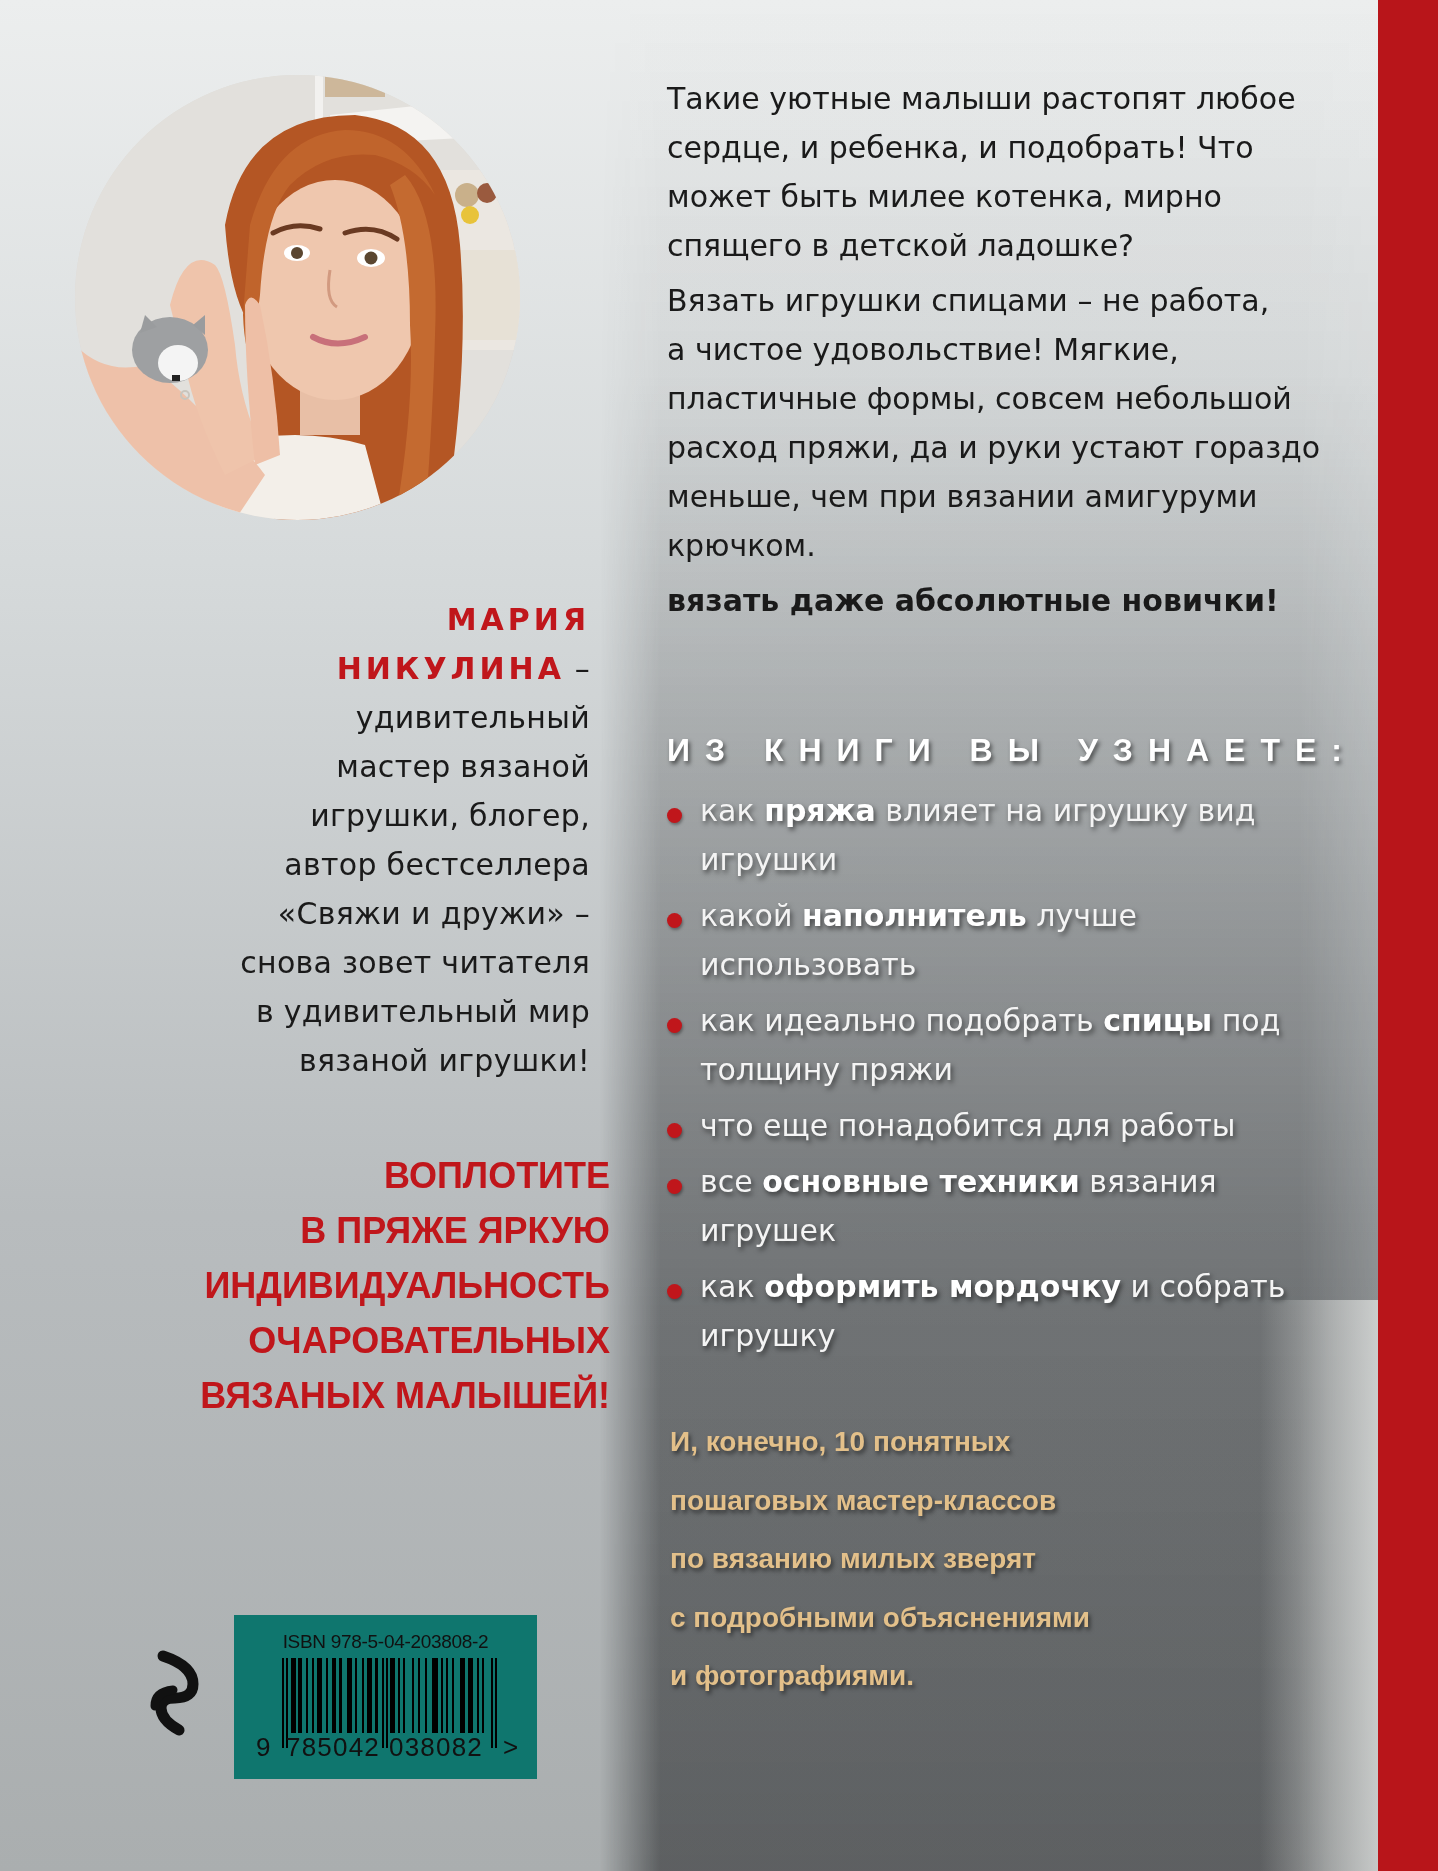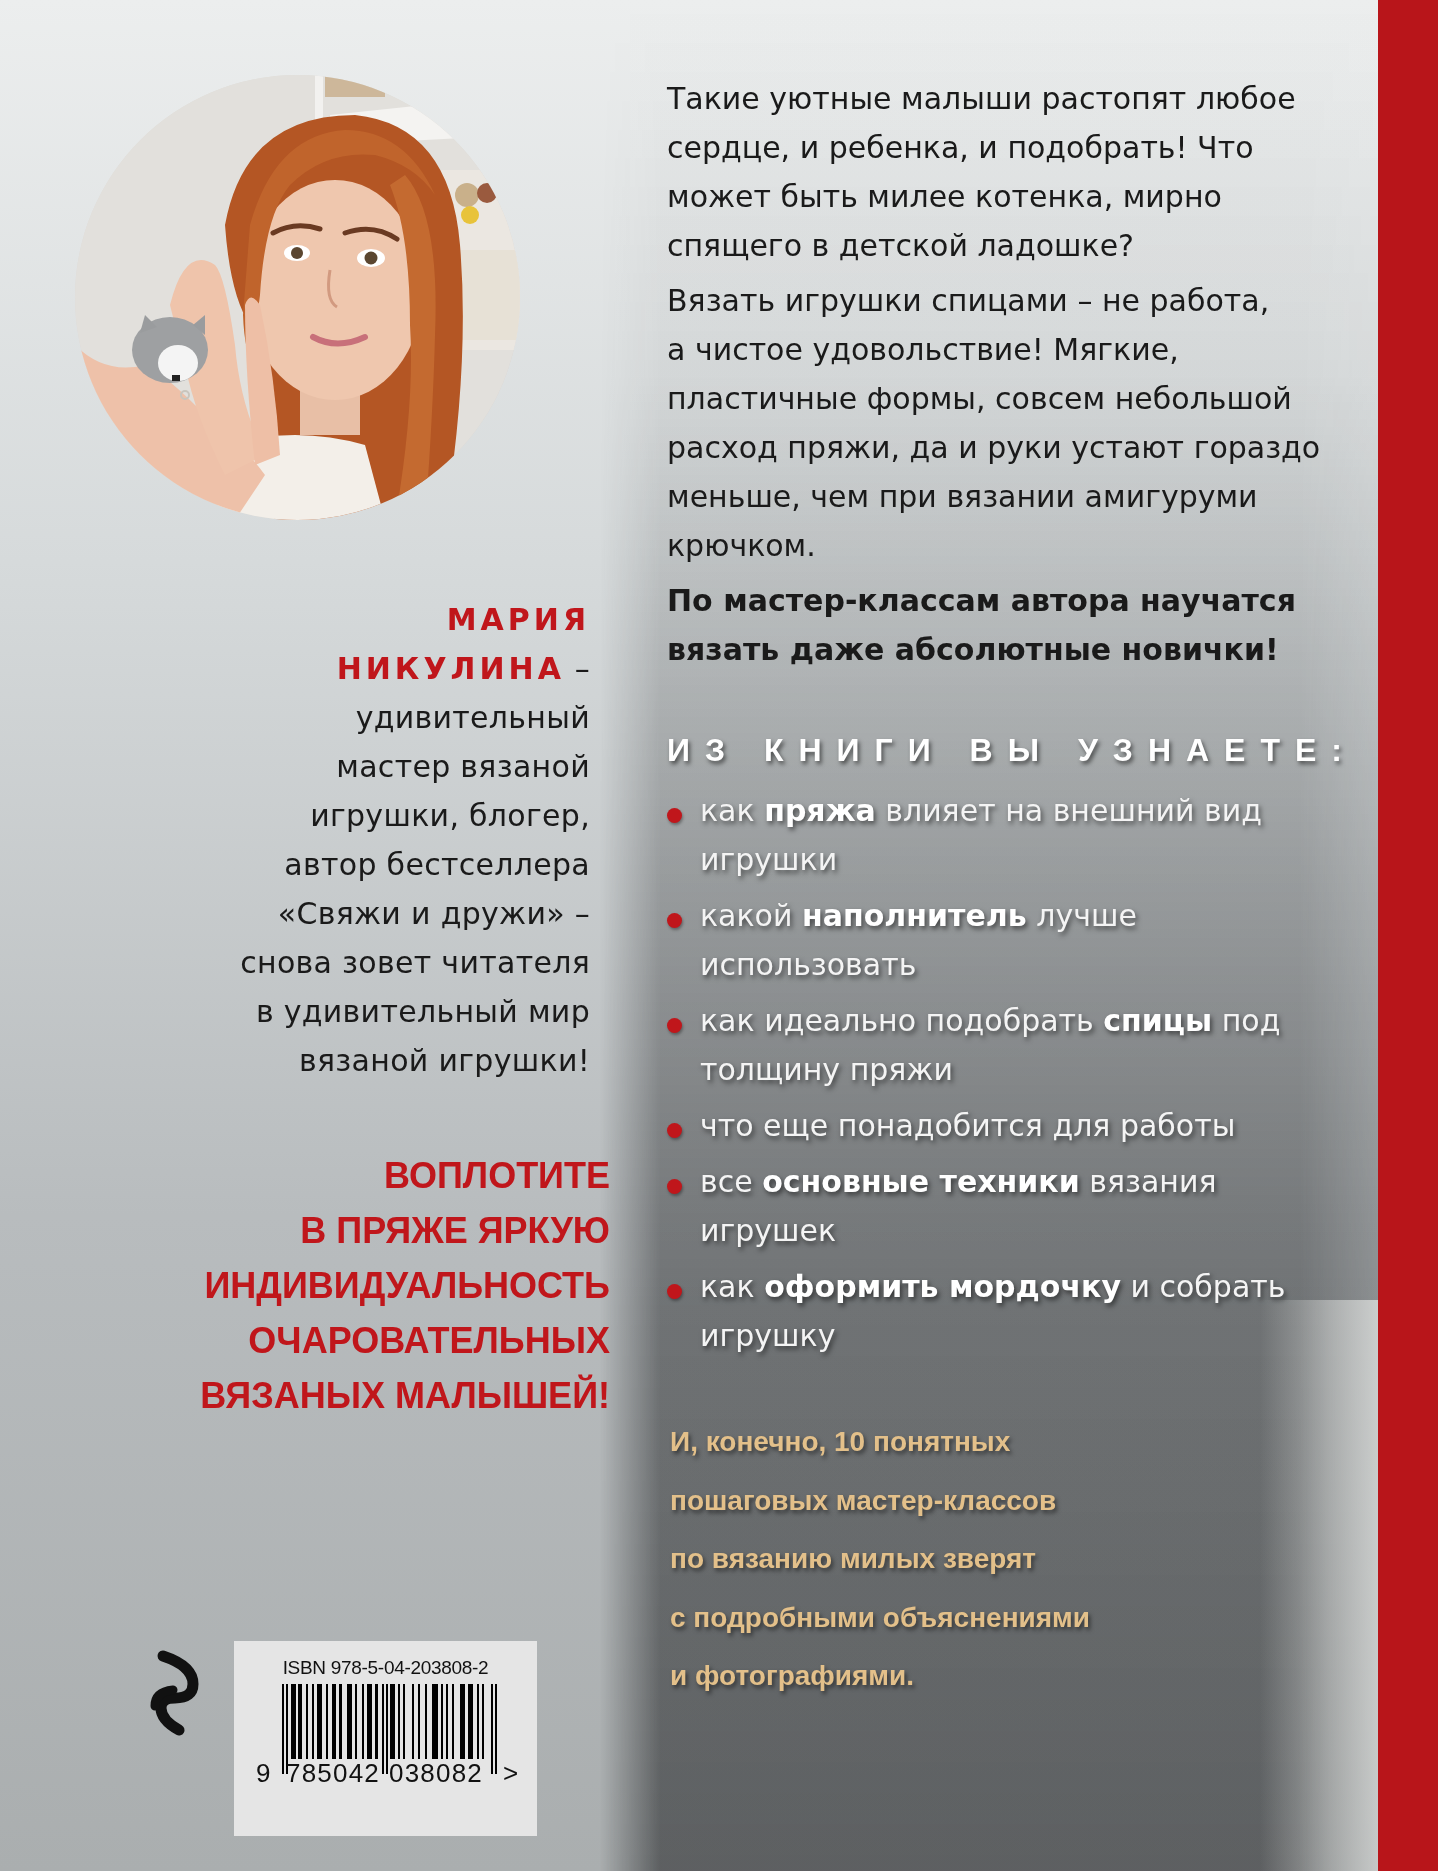--- a/index.html
+++ b/index.html
@@ -78,23 +78,22 @@
     position: absolute; left: 670px; top: 1413px; width: 680px;
     font-size: 28px; line-height: 58.5px; font-weight: bold; color: #e3c08a;
     text-shadow: 2px 3px 4px rgba(0,0,0,0.5);
     font-family: "Liberation Sans", sans-serif;
   }
   .gold div { white-space: nowrap; }
 
   
   .logo { position: absolute; left: 145px; top: 1648px; width: 60px; height: 90px; }
   .barcode-box {
-    position: absolute; left: 234px; top: 1615px; width: 303px; height: 195px;
-    background: #e5e5e5;
-    margin-top: 26px;
+    position: absolute; left: 234px; top: 1615px; width: 303px; height: 164px;
+    background: #0f766e;
   }
   .isbn {
     position: absolute; left: 0; right: 0; top: 16px; text-align: center;
     font-family: "Liberation Sans", sans-serif; font-size: 19px; color: #111;
     letter-spacing: -0.3px;
   }
   .bars { position: absolute; left: 48px; top: 43px; width: 215px; height: 90px; }
   .digits {
     position: absolute; left: 22px; top: 117px; width: 270px;
     font-family: "Liberation Sans", sans-serif; font-size: 26px; color: #111;
@@ -189,31 +188,30 @@
   </div>
   <div class="para">
     <div>Вязать игрушки спицами – не работа,</div>
     <div>а чистое удовольствие! Мягкие,</div>
     <div>пластичные формы, совсем небольшой</div>
     <div>расход пряжи, да и руки устают гораздо</div>
     <div>меньше, чем при вязании амигуруми</div>
     <div>крючком.</div>
   </div>
   <div class="para bold">
-    <div>По мастер-классам автора научатся</div>
     <div>вязать даже абсолютные новички!</div>
   </div>
 </div>
 
 <div class="learn-heading">ИЗ КНИГИ ВЫ УЗНАЕТЕ:</div>
 
 <ul class="bullets">
   <li class="bullet">
     <span class="dot"></span>
-    <div class="line"><span>как </span><b>пряжа</b><span> влияет на внешний вид</span></div>
+    <div class="line"><span>как </span><b>пряжа</b><span> влияет на игрушку вид</span></div>
     <div class="line">игрушки</div>
   </li>
   <li class="bullet">
     <span class="dot"></span>
     <div class="line"><span>какой </span><b>наполнитель</b><span> лучше</span></div>
     <div class="line">использовать</div>
   </li>
   <li class="bullet">
     <span class="dot"></span>
     <div class="line"><span>как идеально подобрать </span><b>спицы</b><span> под</span></div>

